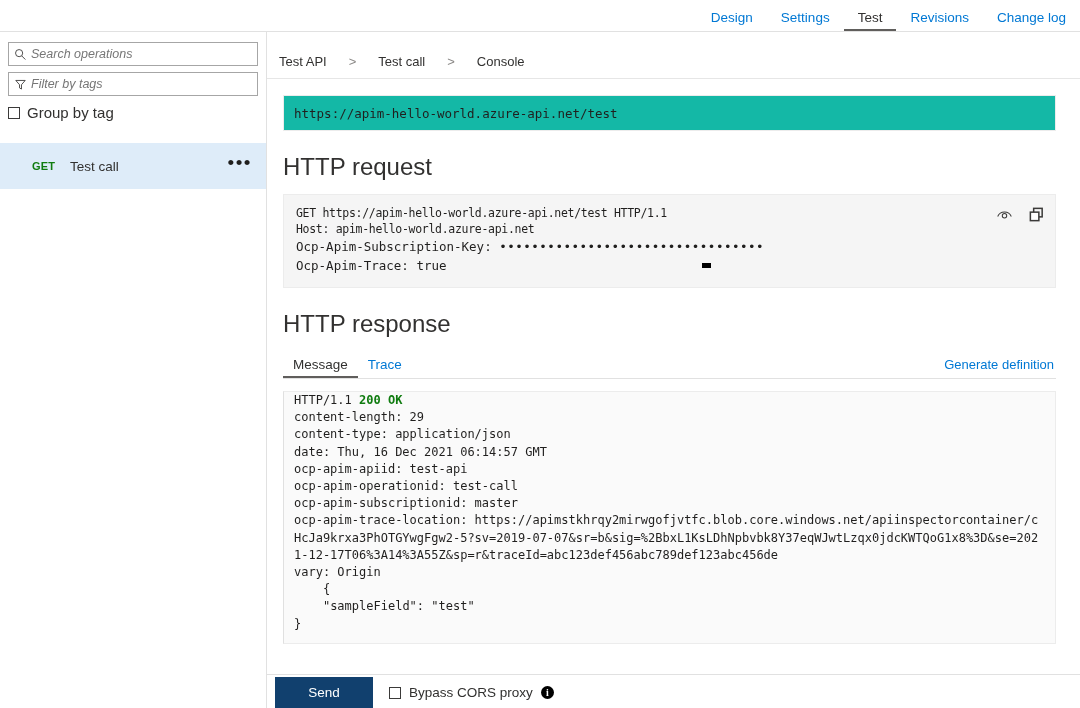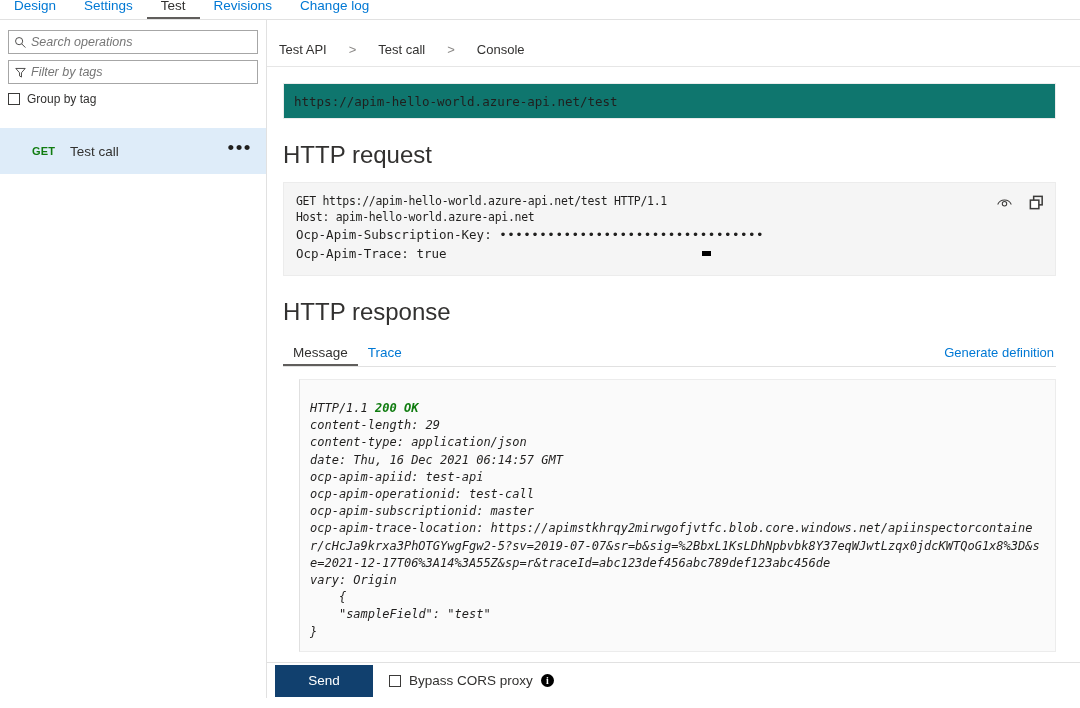--- a/index.html
+++ b/index.html
@@ -10,26 +10,27 @@
     width: 1080px;
     height: 708px;
     background: #ffffff;
     font-family: "Liberation Sans", sans-serif;
     color: #323130;
     overflow: hidden;
   }
 
   
   .topbar {
-    height: 20px;
+    height: 32px;
     border-bottom: 1px solid #e1e1e1;
     display: flex;
     align-items: flex-end;
     padding-left: 0;
     box-sizing: border-box;
+    justify-content: flex-end;
   }
   .top-tab {
     font-size: 13.5px;
     color: #0078d4;
     padding: 0 14px 7px 14px;
     cursor: pointer;
     white-space: nowrap;
     line-height: 1;
   }
   .top-tab.active {
@@ -71,21 +72,21 @@
   .field .fld-text {
     font-size: 12.5px;
     font-style: italic;
     color: #767676;
     font-family: "Liberation Sans", sans-serif;
   }
   .groupby {
     display: flex;
     align-items: center;
     margin: 8px 0 0 8px;
-    font-size: 12px;
+    font-size: 15px;
     color: #323130;
   }
   .cbox {
     width: 12px;
     height: 12px;
     border: 1px solid #3b3a39;
     background: #fff;
     margin-right: 7px;
     box-sizing: border-box;
     flex-shrink: 0;
@@ -148,21 +149,21 @@
     margin: 0 6px;
   }
   .crumb.last { cursor: default; }
 
   .scrollarea {
     padding: 0 16px 0 8px;
   }
 
   .url-box {
     margin: 16px 8px 0 8px;
-    background: #0f766e;
+    background: #14b8a6;
     border: 1px solid #ececec;
     height: 36px;
     display: flex;
     align-items: center;
     padding-left: 10px;
     box-sizing: border-box;
     font-family: "DejaVu Sans Mono", monospace;
     font-size: 12.5px;
     color: #201f1e;
   }
@@ -250,27 +251,26 @@
   .gen-def {
     margin-left: auto;
     font-size: 13px;
     color: #0078d4;
     cursor: pointer;
     padding-bottom: 6px;
     padding-right: 2px;
   }
 
   .resp-box {
-    margin: 12px 8px 0 24px;
+    margin: 12px 8px 0 8px;
     border: 1px solid #ececec;
     border-left: 1px solid #e0e0e0;
     background: #fafafa;
-    padding: 20px 10px 10px 10px;
-    box-sizing: border-box;
-    font-style: italic;
+    padding: 0 10px 10px 10px;
+    box-sizing: border-box;
   }
   .resp-line {
     font-family: "DejaVu Sans Mono", monospace;
     font-size: 12px;
     line-height: 17.2px;
     color: #201f1e;
     white-space: pre-wrap;
     word-break: break-all;
   }
   .status-ok {

